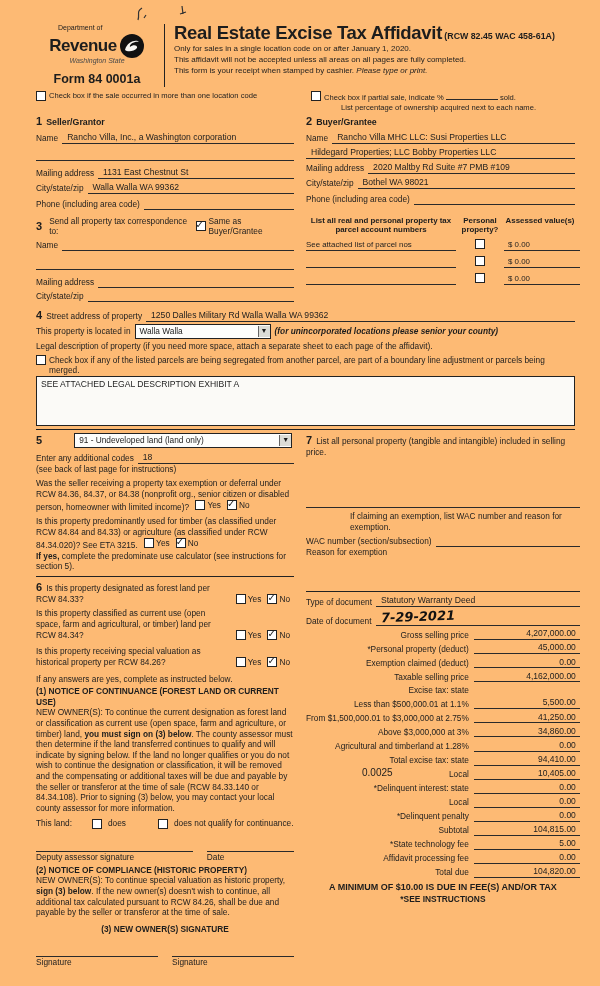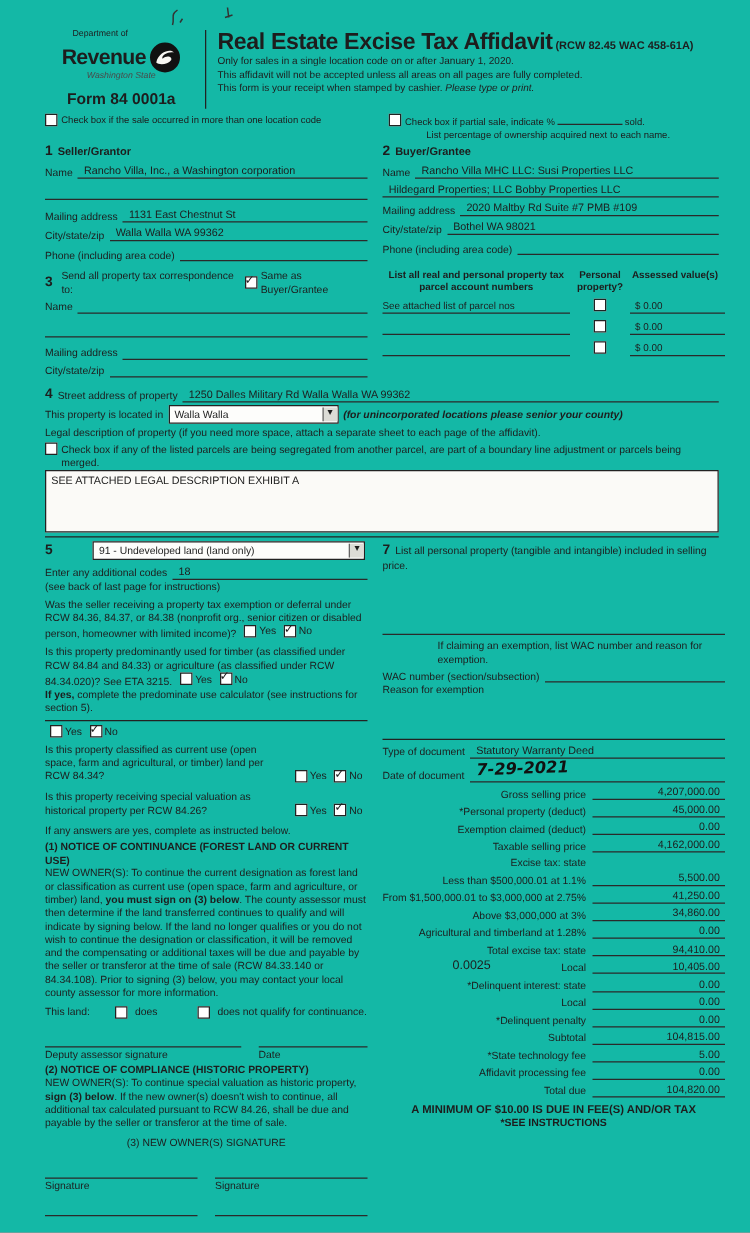--- a/index.html
+++ b/index.html
@@ -1,16 +1,16 @@
 <!DOCTYPE html>
 <html><head>
 <meta charset="utf-8">
 <style>
   html,body{margin:0;padding:0;background:#9a9a98;}
-  .page{width:600px;height:986px;margin:0 auto;background:#14b8a6;position:relative;overflow:hidden;
+  .page{width:600px;height:986px;margin:0 auto;background:#fdba74;position:relative;overflow:hidden;
         font-family:"Liberation Sans",sans-serif;color:#1d1d1d;font-size:8.3px;line-height:1.28;
         box-sizing:border-box;padding:24px 25px 0 36px;}
   b{font-weight:bold}
   .hr{border-top:1.2px solid #222;margin:3px 0;}
   
   .cb{display:inline-block;width:8px;height:8px;border:1px solid #222;background:#fff;position:relative;vertical-align:-1px;flex:none;}
   .cb.checked::after{content:"\2713";position:absolute;left:-1px;top:-3px;font-size:10px;font-weight:bold;font-family:"DejaVu Sans",sans-serif;}
   
   .field{display:flex;align-items:flex-end;margin-top:3px;}
   .lab{white-space:nowrap;}
@@ -265,20 +265,21 @@
               <span class="ynl">Yes</span>
               <span class="cb checked"></span>
               <span class="ynl">No</span>
             </span>
         </div>
         <div><b>If yes,</b><span> complete the predominate use calculator (see instructions for section 5).</span></div>
       </div>
 
       <div style="margin-top:3px;">
         <div class="qrow" style="margin-top:0;">
+          <span class="qtext"><span class="secnum">6</span><span>Is this property designated as forest land per RCW 84.33?</span></span>
           <span class="yn">
               <span class="cb"></span>
               <span class="ynl">Yes</span>
               <span class="cb checked"></span>
               <span class="ynl">No</span>
             </span>
         </div>
         <div class="qrow">
           <span class="qtext">Is this property classified as current use (open space, farm and agricultural, or timber) land per RCW 84.34?</span>
           <span class="yn">
@@ -312,21 +313,21 @@
             <div class="line" style="margin-left:0;"></div>
             <div>Deputy assessor signature</div>
           </div>
           <div style="flex:1;">
             <div class="line" style="margin-left:0;"></div>
             <div>Date</div>
           </div>
         </div>
         <div style="margin-top:2px;"><b>(2) NOTICE OF COMPLIANCE (HISTORIC PROPERTY)</b></div>
         <div><span>NEW OWNER(S): To continue special valuation as historic property, </span><b>sign (3) below</b><span>. If the new owner(s) doesn't wish to continue, all additional tax calculated pursuant to RCW 84.26, shall be due and payable by the seller or transferor at the time of sale.</span></div>
-        <div style="text-align:center;font-weight:normal;margin-top:6px;">(3) NEW OWNER(S) SIGNATURE</div>
+        <div style="text-align:center;font-weight:bold;margin-top:6px;">(3) NEW OWNER(S) SIGNATURE</div>
         <div style="display:flex;gap:14px;margin-top:12px;">
           <div style="flex:1;">
               <div class="line" style="margin-left:0;"></div>
               <div>Signature</div>
             </div>
           <div style="flex:1;">
               <div class="line" style="margin-left:0;"></div>
               <div>Signature</div>
             </div>
         </div>

